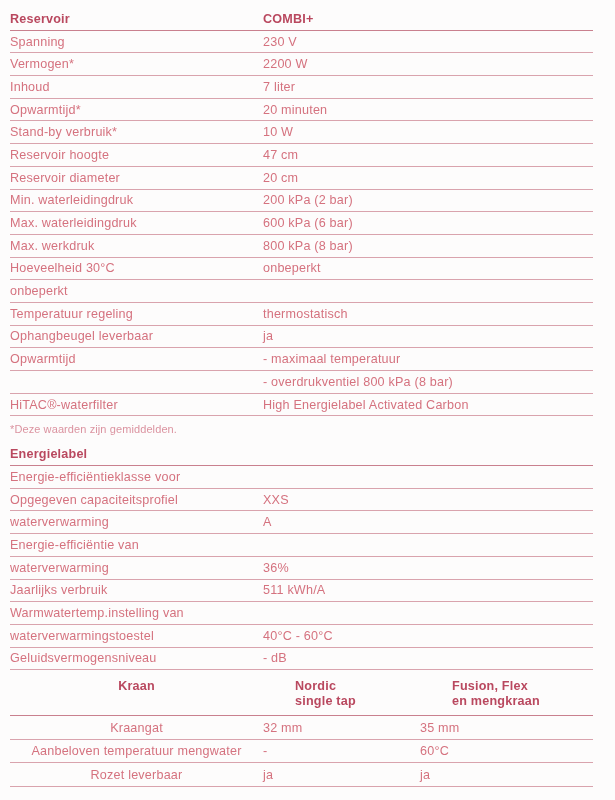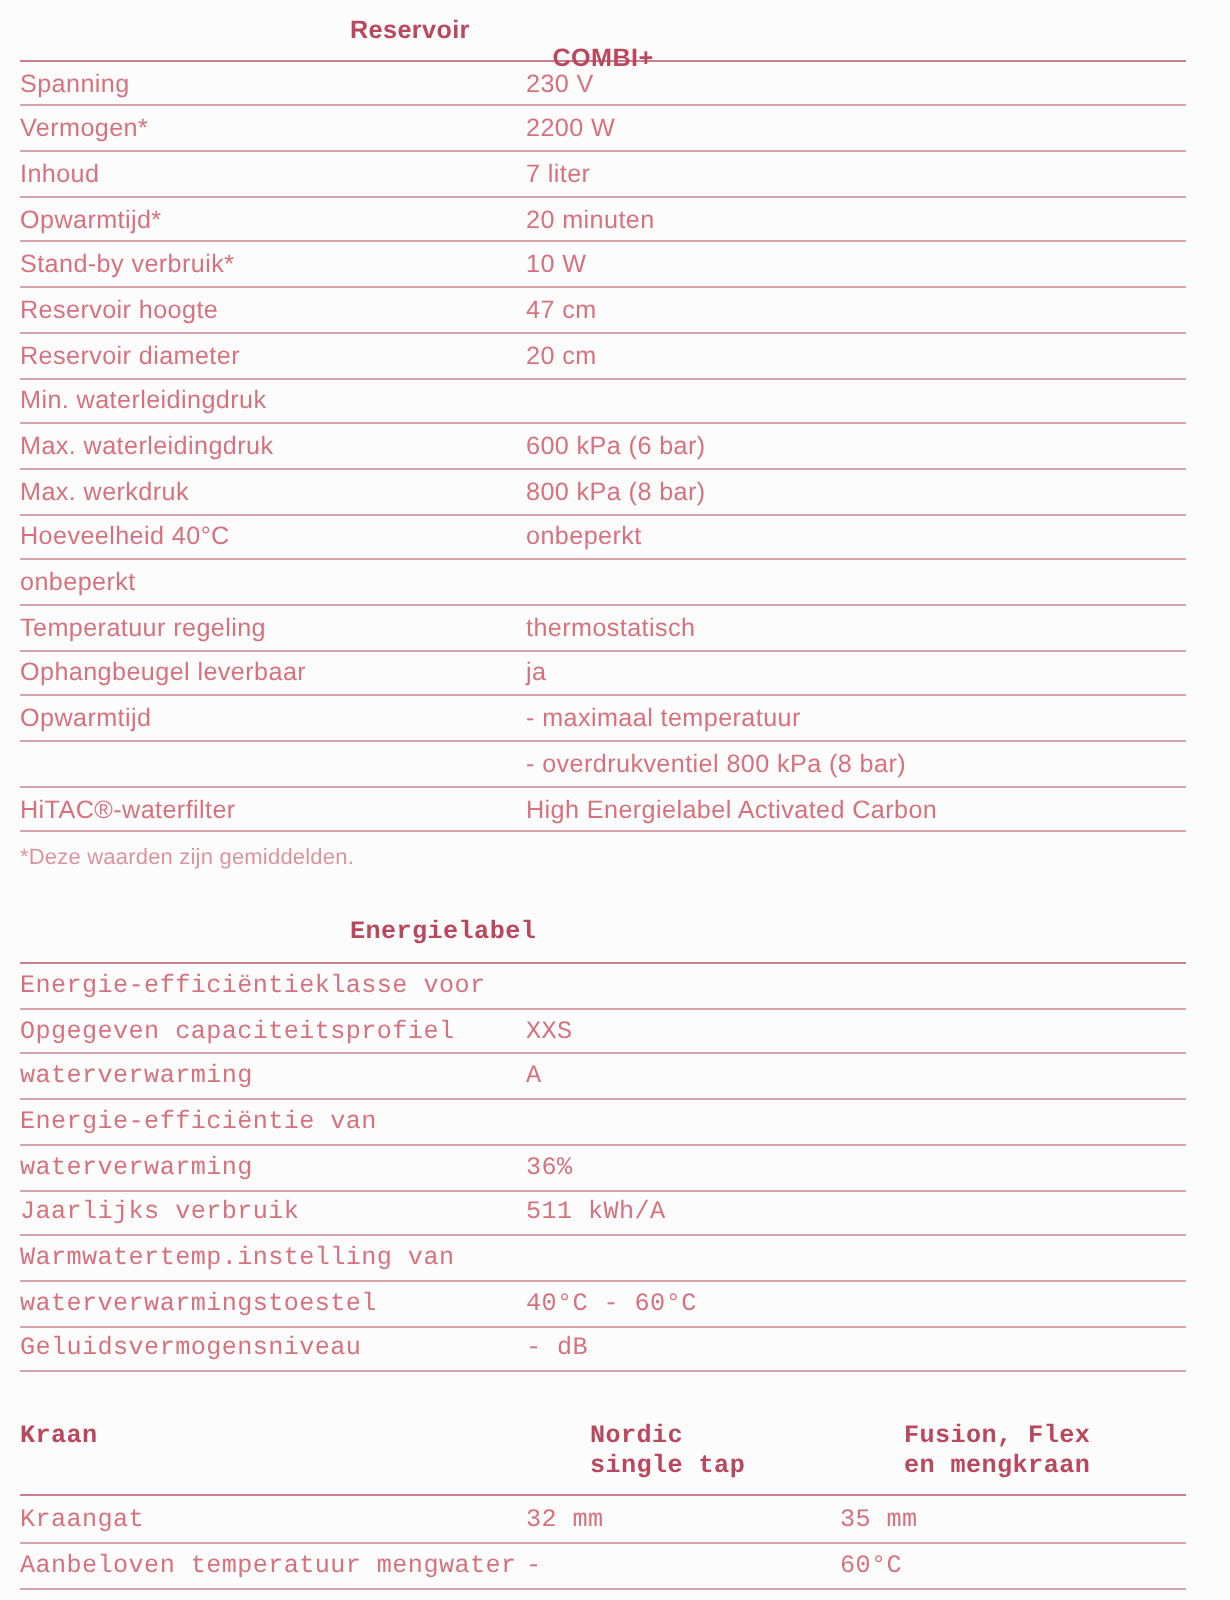--- a/index.html
+++ b/index.html
@@ -23,35 +23,34 @@
   .page{box-sizing:border-box;width:615px;padding:8px 22px 0 10px;}
   .row{
     display:flex;align-items:center;
     height:21.7px;
     border-bottom:1px solid var(--c-rule);
   }
   .header-row{
     font-weight:bold;
     color:var(--c-heading);
     border-bottom:1.8px solid var(--c-rule-strong);
-    flex-direction:column;
   }
   .col1{width:253px;flex-shrink:0;white-space:nowrap;overflow:hidden;}
   .col2{flex:1;white-space:nowrap;}
-  .k-col1{width:253px;flex-shrink:0;}
+  .k-col1{width:253px;flex-shrink:0;text-align:center;}
   .k-col2{width:157px;flex-shrink:0;}
   .k-col3{flex:1;}
   .footnote{
     margin:7px 0 0 0;
     font-size:11px;
     letter-spacing:.1px;
     color:var(--c-footnote);
   }
   .section{margin-top:0;}
-  .section + .section{margin-top:24px;font-family:Liberation Mono, monospace;}
+  .section + .section{margin-top:8px;}
   .kraan-header{
     display:flex;align-items:flex-start;
     height:36px;
     padding-top:1px;
     border-bottom:1.8px solid var(--c-rule-strong);
     font-weight:bold;color:var(--c-heading);
     line-height:15px;
   }
   .kraan-header .line{display:block;padding-left:32px;}
   .k-row{height:22.6px;}
@@ -90,31 +89,32 @@
         <div class="row ">
           <span class="col1">Reservoir hoogte</span>
           <span class="col2">47 cm</span>
         </div>
         <div class="row ">
           <span class="col1">Reservoir diameter</span>
           <span class="col2">20 cm</span>
         </div>
         <div class="row ">
           <span class="col1">Min. waterleidingdruk</span>
+          <span class="col2">200 kPa (2 bar)</span>
         </div>
         <div class="row ">
           <span class="col1">Max. waterleidingdruk</span>
           <span class="col2">600 kPa (6 bar)</span>
         </div>
         <div class="row ">
           <span class="col1">Max. werkdruk</span>
           <span class="col2">800 kPa (8 bar)</span>
         </div>
         <div class="row ">
-          <span class="col1">Hoeveelheid 40°C</span>
+          <span class="col1">Hoeveelheid 30°C</span>
           <span class="col2">onbeperkt</span>
         </div>
         <div class="row ">
           <span class="col2">onbeperkt</span>
         </div>
         <div class="row ">
           <span class="col1">Temperatuur regeling</span>
           <span class="col2">thermostatisch</span>
         </div>
         <div class="row ">

